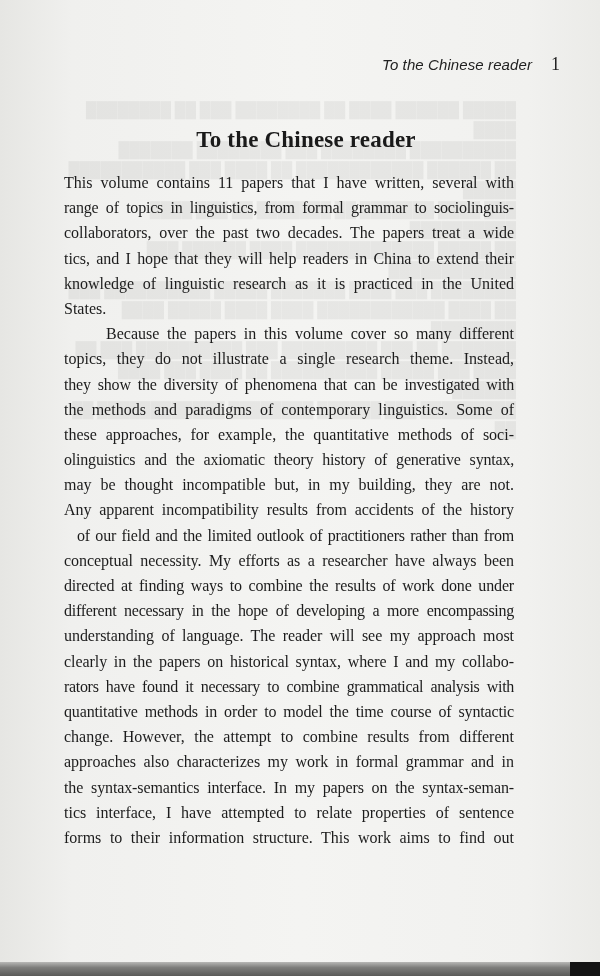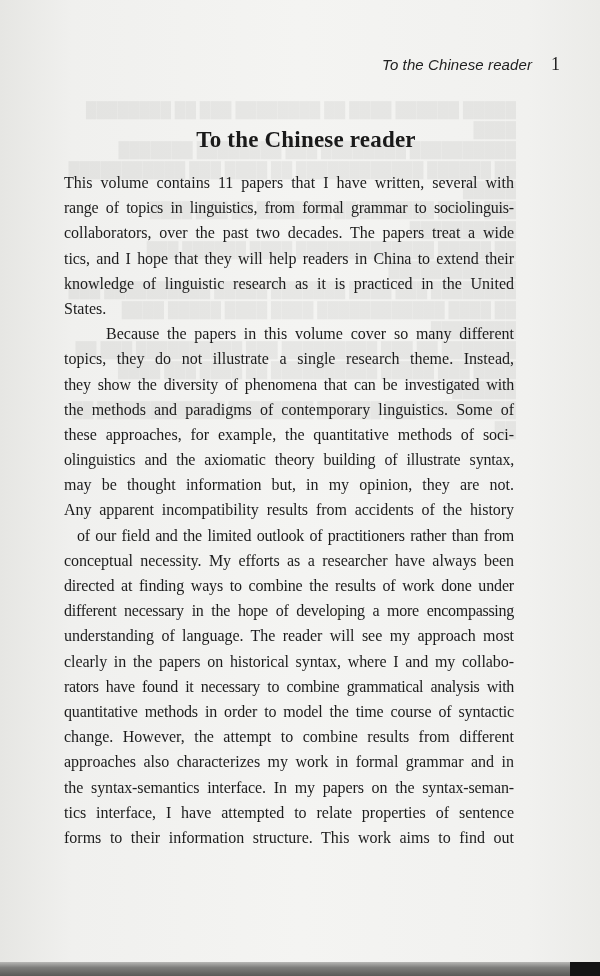--- a/index.html
+++ b/index.html
@@ -139,22 +139,22 @@
       <span class="line" style="letter-spacing: -0.0636322px;">tics, and I hope that they will help readers in China to extend their</span>
       <span class="line">knowledge of linguistic research as it is practiced in the United</span>
       <span class="line last">States.</span>
     </div>
     <div>
       <span class="line indent">Because the papers in this volume cover so many different</span>
       <span class="line">topics, they do not illustrate a single research theme. Instead,</span>
       <span class="line" style="letter-spacing: -0.19697px;">they show the diversity of phenomena that can be investigated with</span>
       <span class="line">the methods and paradigms of contemporary linguistics. Some of</span>
       <span class="line">these approaches, for example, the quantitative methods of soci-</span>
-      <span class="line" style="letter-spacing: -0.1983px;">olinguistics and the axiomatic theory building of illustrate syntax,</span>
-      <span class="line">may be thought information but, in my opinion, they are not.</span>
+      <span class="line" style="letter-spacing: -0.1983px;">olinguistics and the axiomatic theory history of generative syntax,</span>
+      <span class="line">may be thought incompatible but, in my building, they are not.</span>
       <span class="line" style="letter-spacing: -0.0523201px;">Any apparent incompatibility results from accidents of the history</span>
       <span class="line" style="letter-spacing: -0.233036px; margin-left: 13px;">of our field and the limited outlook of practitioners rather than from</span>
       <span class="line" style="letter-spacing: -0.0442308px;">conceptual necessity. My efforts as a researcher have always been</span>
       <span class="line" style="letter-spacing: -0.160748px;">directed at finding ways to combine the results of work done under</span>
       <span class="line" style="letter-spacing: -0.275481px;">different necessary in the hope of developing a more encompassing</span>
       <span class="line" style="letter-spacing: -0.0491071px;">understanding of language. The reader will see my approach most</span>
       <span class="line" style="letter-spacing: -0.0652985px;">clearly in the papers on historical syntax, where I and my collabo-</span>
       <span class="line" style="letter-spacing: -0.314832px;">rators have found it necessary to combine grammatical analysis with</span>
       <span class="line" style="letter-spacing: -0.151119px;">quantitative methods in order to model the time course of syntactic</span>
       <span class="line">change. However, the attempt to combine results from different</span>

